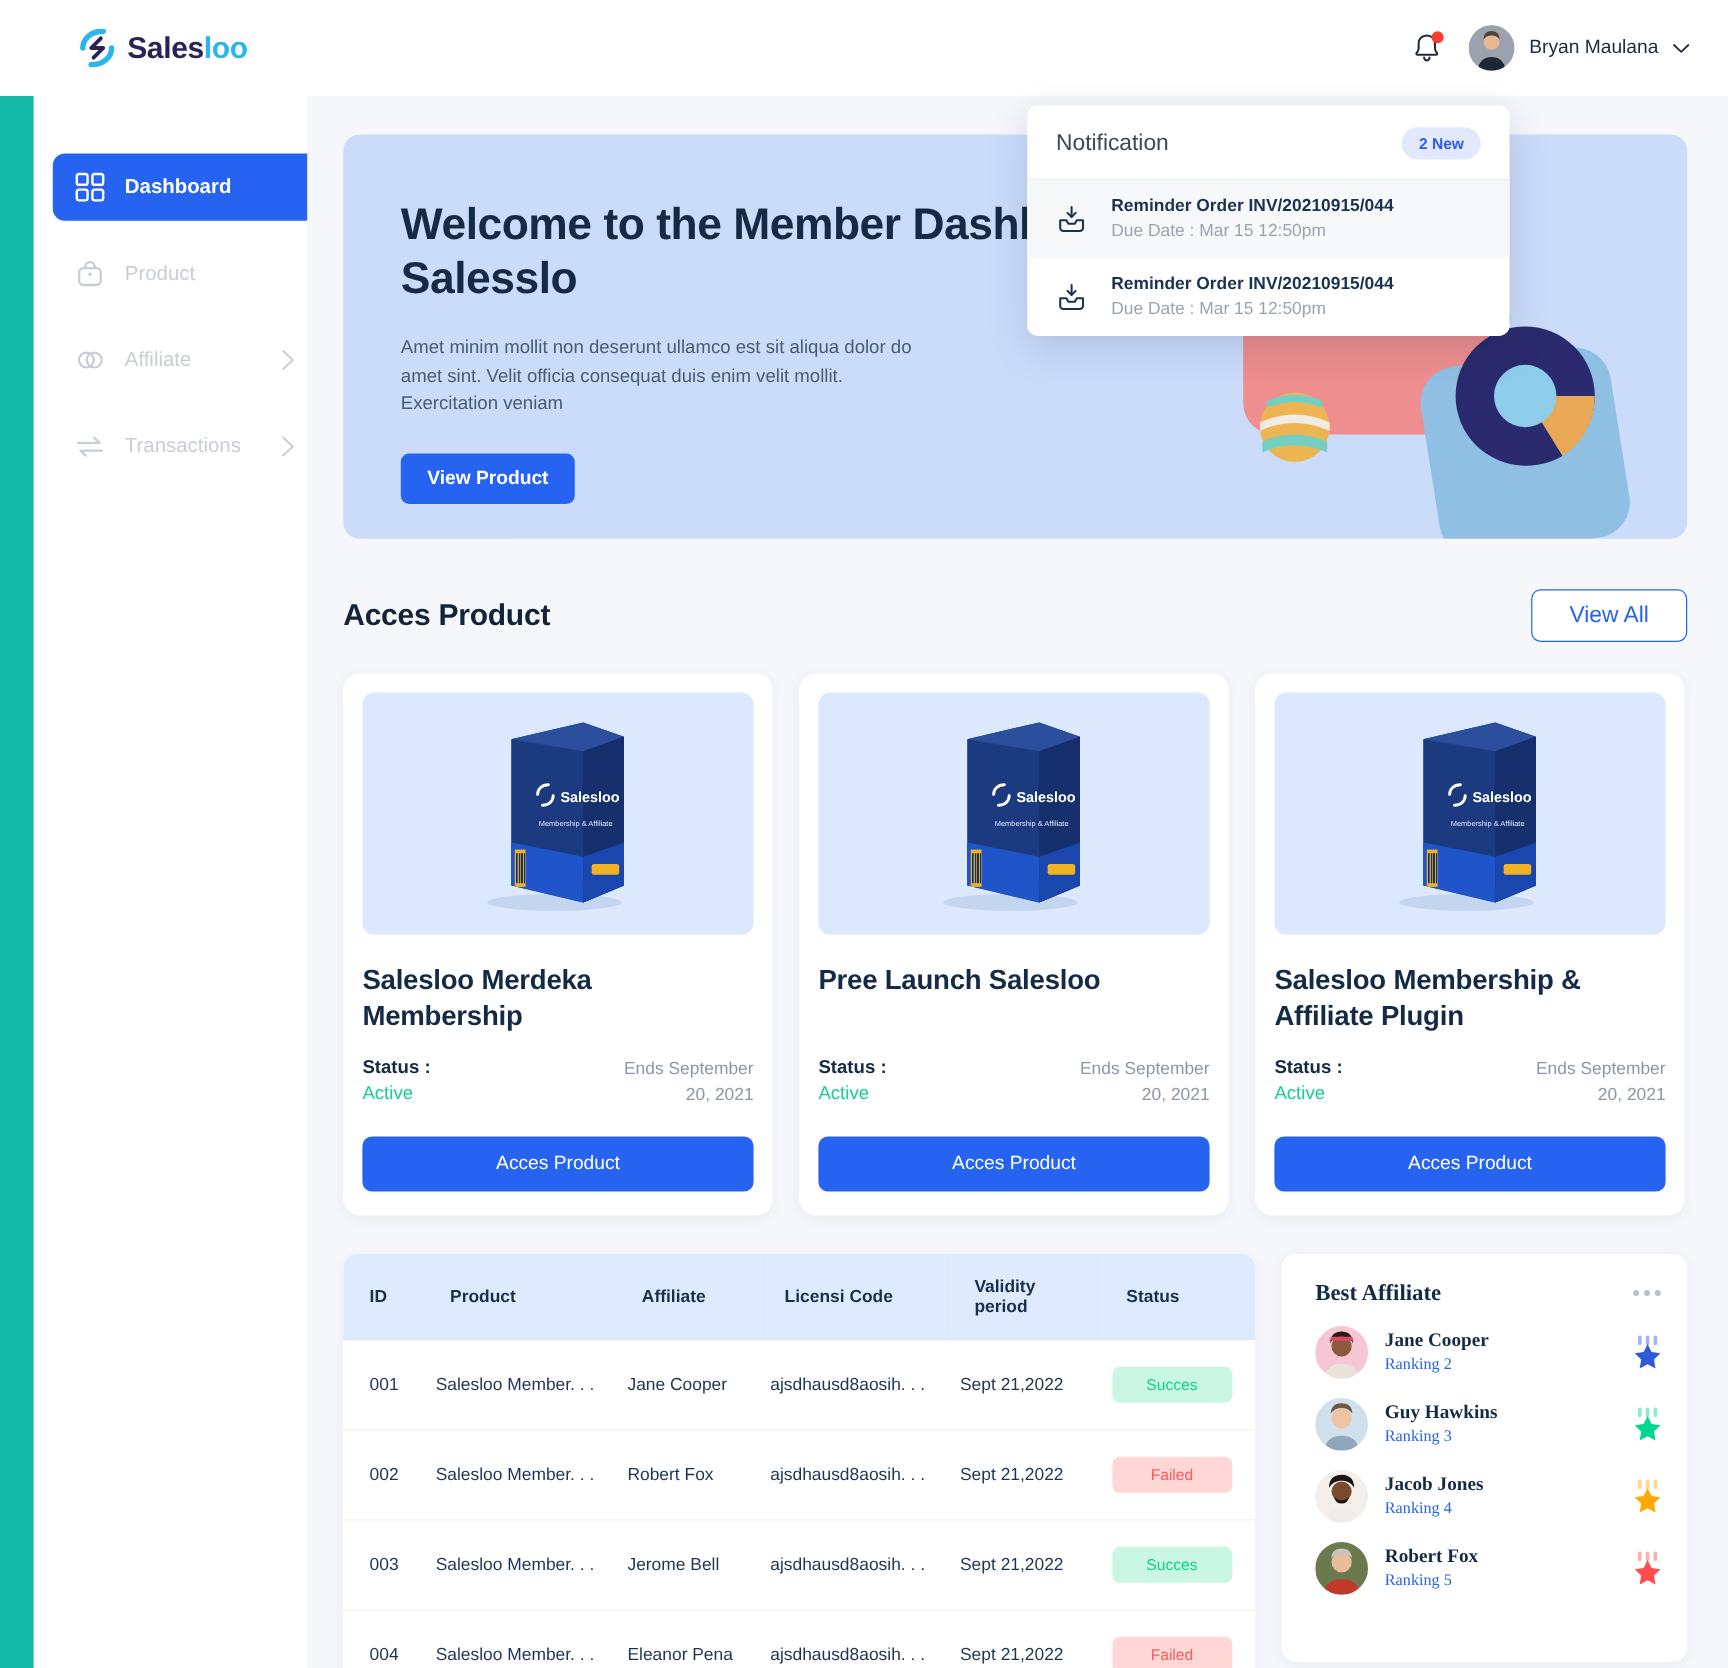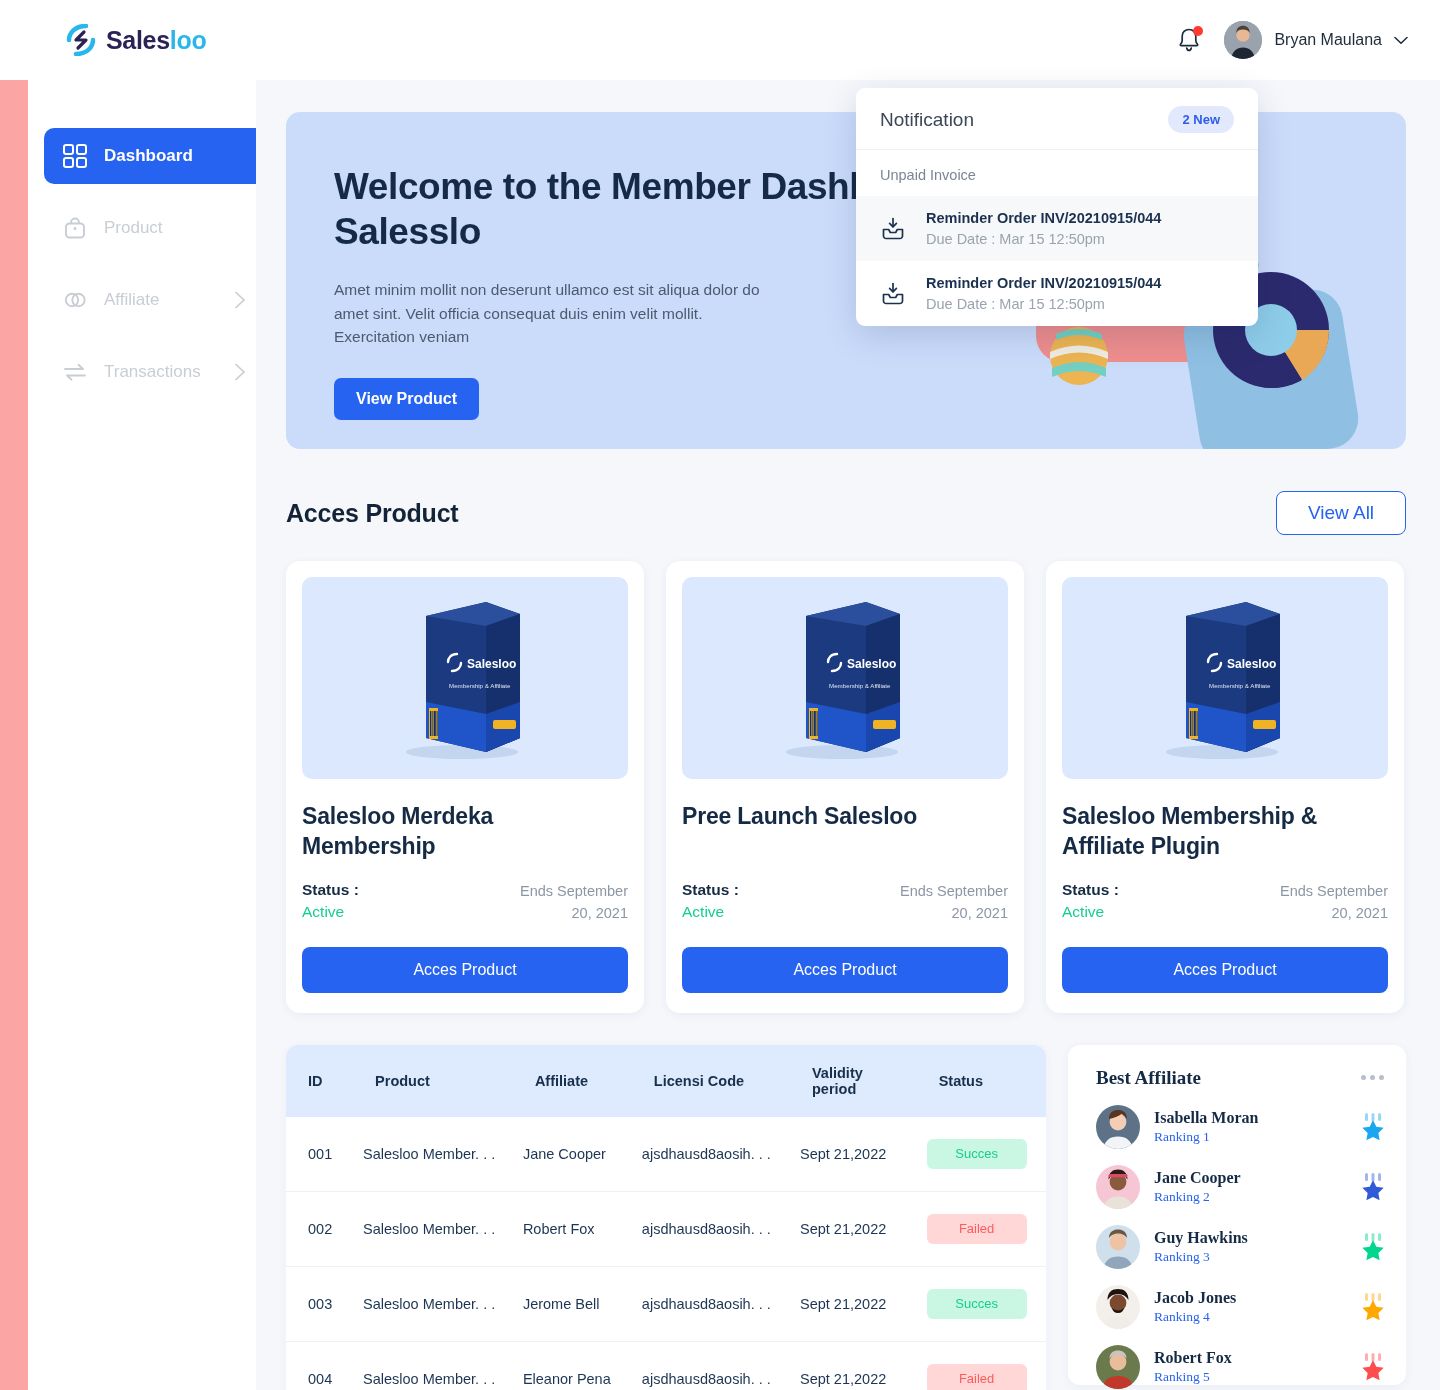--- a/index.html
+++ b/index.html
@@ -2,21 +2,21 @@
 <html><head>
 <meta charset="utf-8">
 <style>
   * { box-sizing: border-box; margin: 0; padding: 0; }
   html, body {
     width: 1440px; height: 1390px;
     font-family: "Liberation Sans", sans-serif;
     background: #ffffff;
     overflow: hidden;
   }
-  .page { position: relative; width: 1220px; height: 1390px; background: #fca5a5; }
+  .page { position: relative; width: 1220px; height: 1390px; background: #14b8a6; }
 
   
   .topbar {
     position: absolute; top: 0; left: 0; width: 1440px; height: 80px;
     background: #ffffff; display: flex; align-items: center;
     justify-content: space-between; padding: 0 32px 0 66px; z-index: 40;
   }
   .brand { display: flex; align-items: center; gap: 10px; }
   .brand-mark { width: 30px; height: 32px; display: block; }
   .brand-text { font-size: 25px; font-weight: bold; letter-spacing: -0.3px; }
@@ -478,42 +478,20 @@
       <div class="aff-card">
         <div class="aff-head">
           <div class="aff-title">Best Affiliate</div>
           <div class="dots">
               <i></i>
               <i></i>
               <i></i>
             </div>
         </div>
 
-        <div class="aff-row">
-          <div class="aff-av">
-            <svg width="44" height="44" viewBox="0 0 44 44">
-                <rect width="44" height="44" fill="#5d7287"></rect>
-                <circle cx="22" cy="17" r="8.4" fill="#f3cdb4"></circle>
-                <path d="M7 44 c2 -9 7 -12.6 15 -12.6 s13 3.6 15 12.6 z" fill="#f2f4f8"></path>
-                <path d="M13 14 c0 -6.4 4 -9 9 -9 s9 2.6 9 9 c-1.5 -2.6 -3 -4 -5 -5.6 -2.6 2.6 -7.6 4 -13 5.6 z" fill="#5a3420"></path>
-              </svg>
-          </div>
-          <div>
-            <div class="aff-nm">Isabella Moran</div>
-            <div class="aff-rk">Ranking 1</div>
-          </div>
-          <svg class="aff-medal" viewBox="0 0 26 30">
-            <g opacity="0.45" fill="#1aa7f0">
-                <rect x="5" y="1" width="3" height="8" rx="1.5"></rect>
-                <rect x="11.5" y="1" width="3" height="8" rx="1.5"></rect>
-                <rect x="18" y="1" width="3" height="8" rx="1.5"></rect>
-              </g>
-            <path d="M13 8 l3.3 6.7 7.4 1.1 -5.35 5.2 1.26 7.35 -6.61 -3.47 -6.61 3.47 1.26 -7.35 -5.35 -5.2 7.4 -1.1 z" fill="#1aa7f0"></path>
-          </svg>
-        </div>
 
         <div class="aff-row">
           <div class="aff-av">
             <svg width="44" height="44" viewBox="0 0 44 44">
                 <rect width="44" height="44" fill="#f6c6d5"></rect>
                 <circle cx="22" cy="17" r="8.4" fill="#8a5a3c"></circle>
                 <path d="M7 44 c2 -9 7 -12.6 15 -12.6 s13 3.6 15 12.6 z" fill="#e8e2d8"></path>
                 <path d="M12.5 14.5 c0 -7 4.2 -10 9.5 -10 s9.5 3 9.5 10 c-2 -3.5 -5 -5.5 -9.5 -5.5 s-7.5 2 -9.5 5.5 z" fill="#2d1b12"></path>
                 <rect x="12.5" y="9" width="19" height="3.2" rx="1.6" fill="#d94a6a"></rect>
               </svg>
@@ -603,21 +581,20 @@
         </div>
       </div>
     </div>
   </div>
 
   <div class="notif">
     <div class="notif-head">
       <span class="notif-title">Notification</span>
       <span class="notif-badge">2 New</span>
     </div>
-    <div class="notif-section">Unpaid Invoice</div>
 
     <div class="notif-item unread">
       <svg class="notif-ico" viewBox="0 0 26 26">
         <path d="M3.5 13.5 h5.2 l1.6 3 h5.4 l1.6 -3 h5.2 v6.4 a2.6 2.6 0 0 1 -2.6 2.6 H6.1 a2.6 2.6 0 0 1 -2.6 -2.6 z" fill="none" stroke="#1b3150" stroke-width="1.7" stroke-linejoin="round"></path>
         <path d="M13 2.5 v8" fill="none" stroke="#1b3150" stroke-width="1.7" stroke-linecap="round"></path>
         <path d="M9.6 7.4 L13 10.8 L16.4 7.4" fill="none" stroke="#1b3150" stroke-width="1.7" stroke-linecap="round" stroke-linejoin="round"></path>
       </svg>
       <div>
         <div class="notif-l1">Reminder Order INV/20210915/044</div>
         <div class="notif-l2">Due Date : Mar 15 12:50pm</div>

